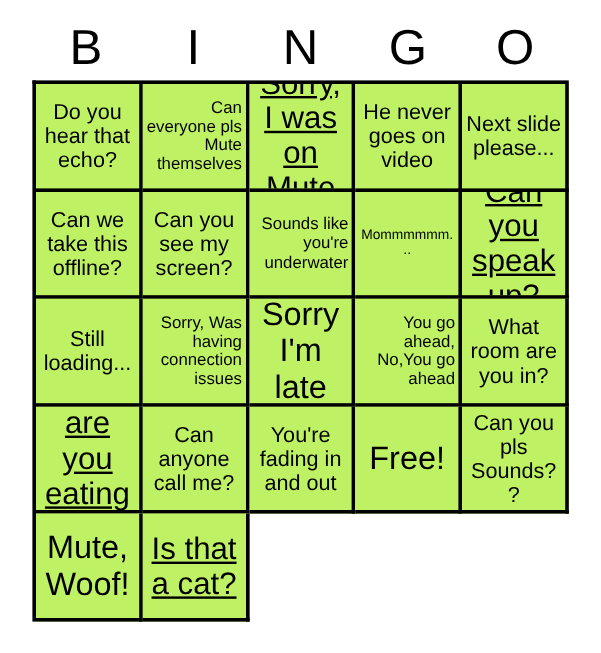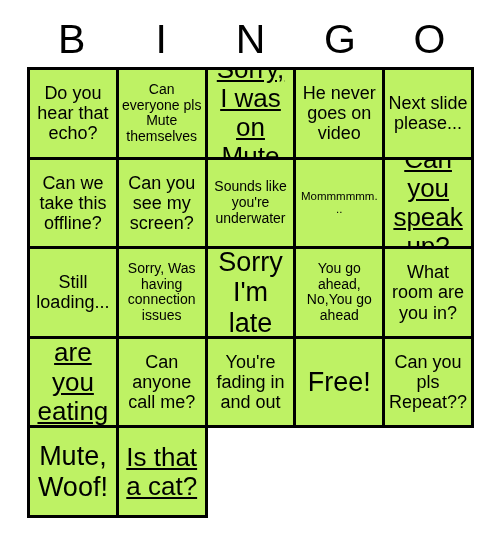--- a/index.html
+++ b/index.html
@@ -68,21 +68,21 @@
     display: block;
     width: 100%;
     color: #000000;
     line-height: 1.12;
     word-wrap: break-word;
   }
   
   .fs-xl .cell-text { font-size: 27px; }
   .fs-lg .cell-text { font-size: 26px; text-decoration: underline; }
   .fs-md .cell-text { font-size: 18px; }
-  .fs-sm .cell-text { font-size: 14px; }
+  .fs-sm .cell-text { font-size: 14px; text-align: right; }
   .fs-xs .cell-text { font-size: 11.5px; }
 </style>
 </head>
 <body>
 
 <div id="card">
 
   <div id="header-row">
     <div class="header-letter">B</div>
     <div class="header-letter">I</div>
@@ -143,21 +143,21 @@
       <div class="cell fs-md">
         <span class="cell-text">Can anyone call me?</span>
       </div>
       <div class="cell fs-md">
         <span class="cell-text">You're fading in and out</span>
       </div>
       <div class="cell fs-xl">
         <span class="cell-text">Free!</span>
       </div>
       <div class="cell fs-md">
-        <span class="cell-text">Can you pls Repeat??</span>
+        <span class="cell-text">Can you pls Sounds??</span>
       </div>
       <div class="cell fs-xl">
         <span class="cell-text">Mute, Woof!</span>
       </div>
       <div class="cell fs-lg">
         <span class="cell-text">Is that a cat?</span>
       </div>
     </div>
 
 </div>

